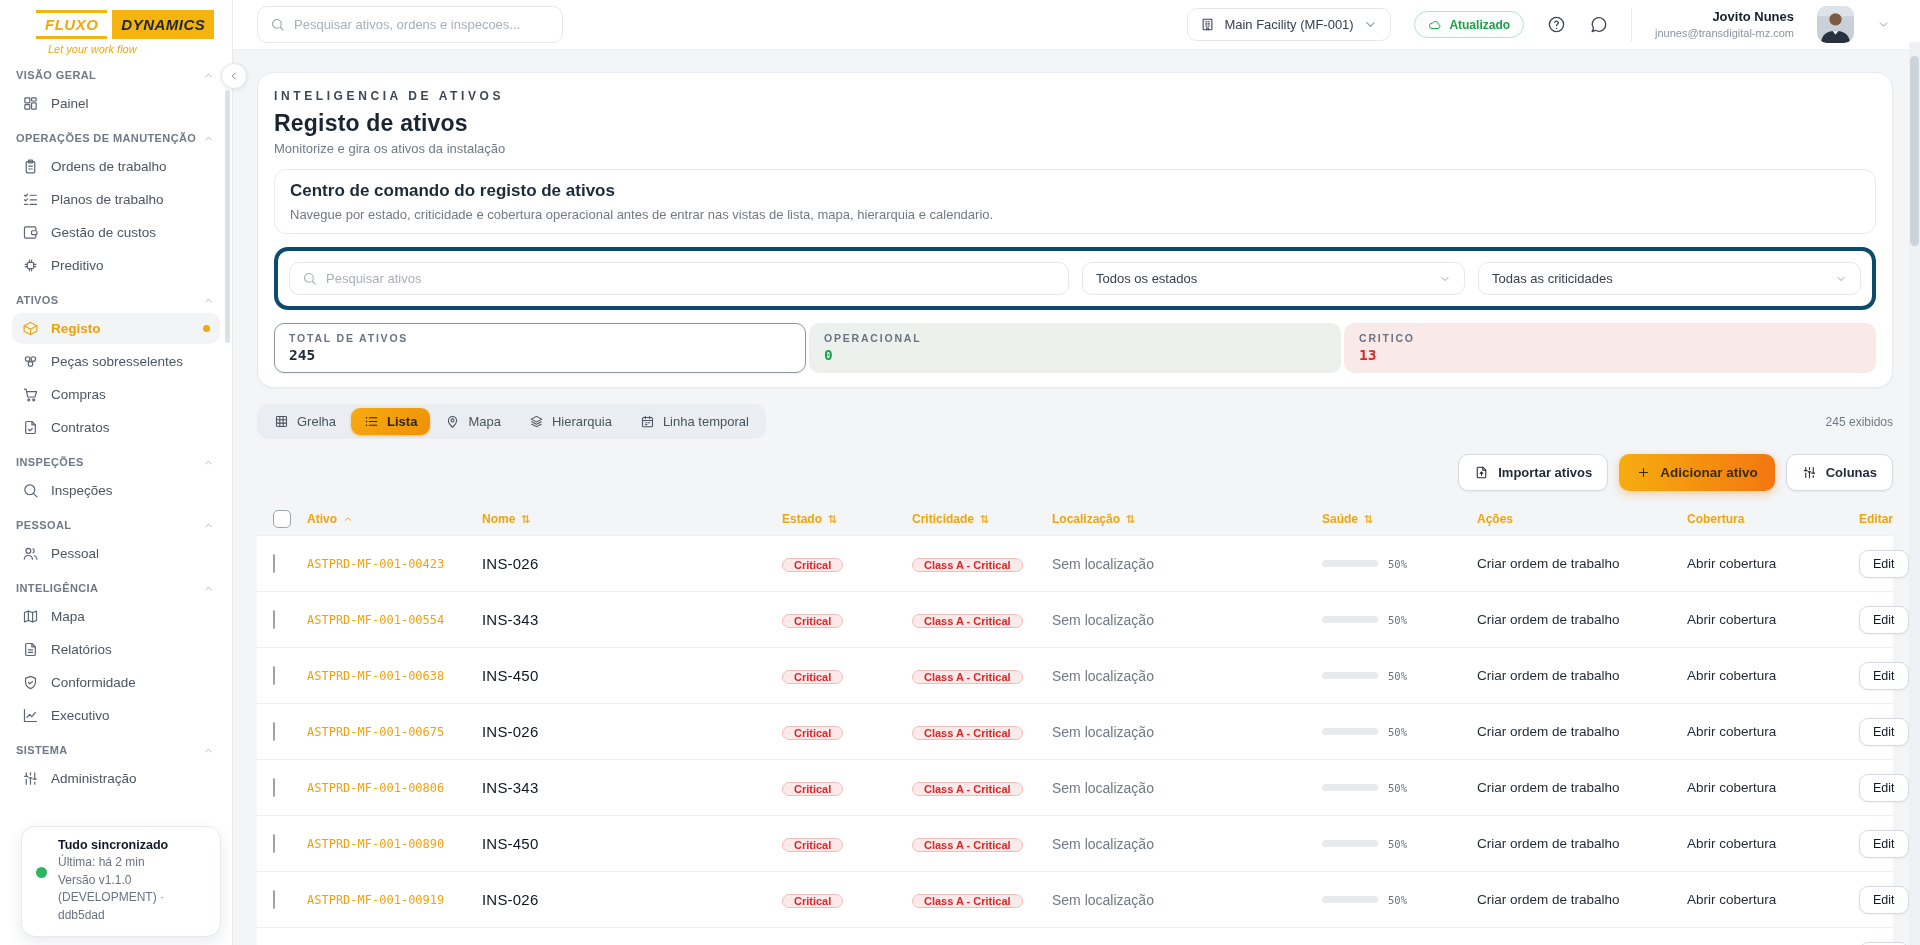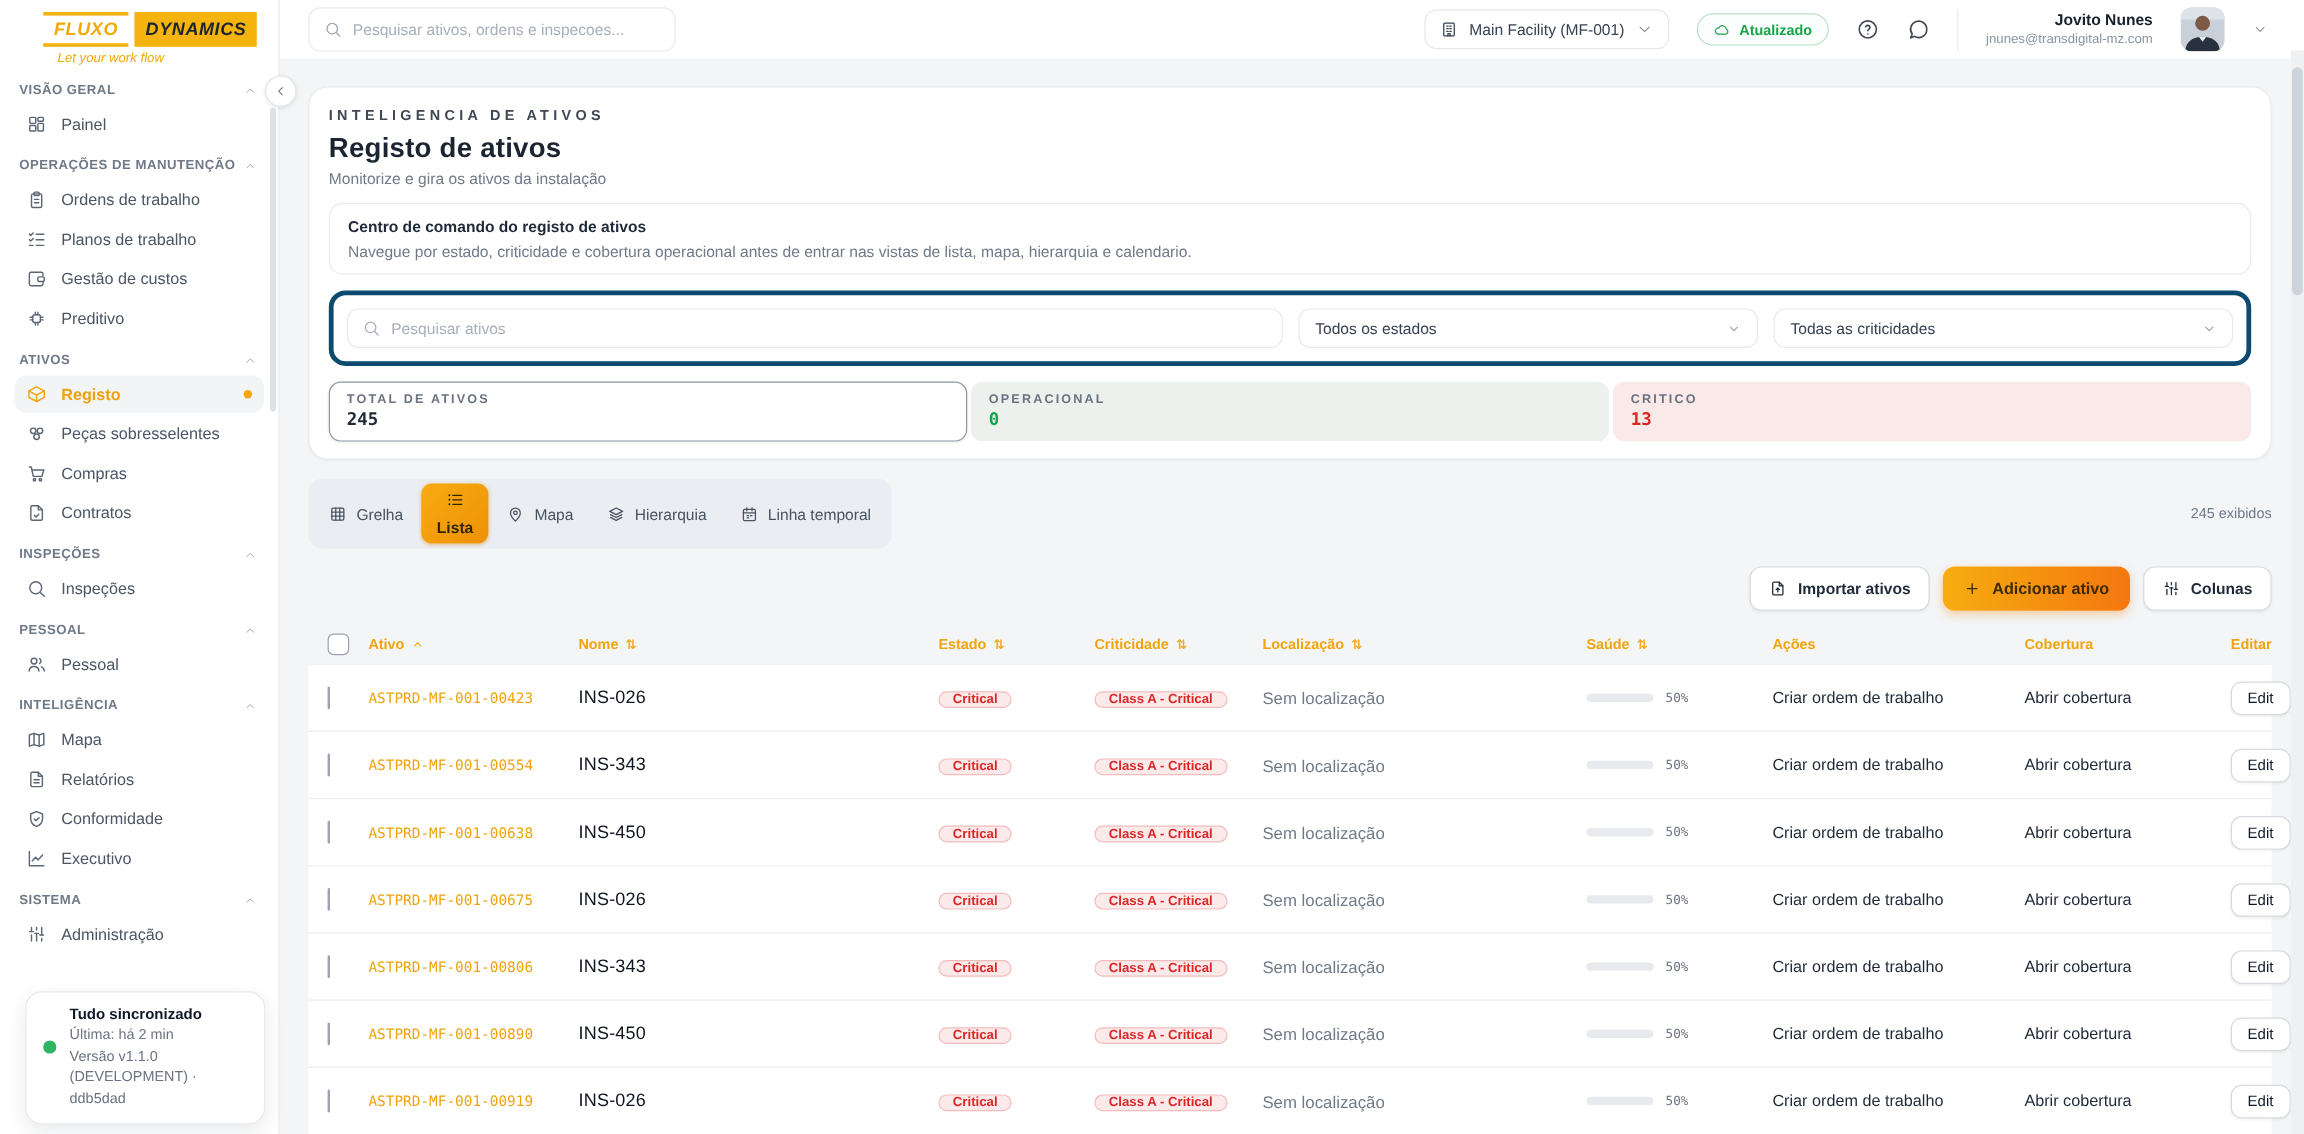--- a/index.html
+++ b/index.html
@@ -59,40 +59,40 @@
   .user-chev { color:#8a93a0; cursor:pointer; } .user-chev svg { width:13px; height:13px; }
 
   
   .content { position:absolute; left:233px; top:50px; right:0; bottom:0; padding:22px 27px 0 24px; overflow:hidden; }
 
   .hero-card { background:#fff; border:1px solid #e8eaef; border-radius:16px; padding:16px 16px 14px; box-shadow:0 1px 2px rgba(16,24,40,.04); }
   .eyebrow { font-size:12px; font-weight:bold; letter-spacing:3.6px; color:#3f4754; }
   .page-title { font-size:23px; font-weight:bold; color:#1b2430; margin:7px 0 4px; letter-spacing:.2px; }
   .subtitle { font-size:13px; color:#707a87; }
   .command-card { margin-top:13px; border:1px solid #e8eaef; border-radius:12px; padding:11px 15px; }
-  .cc-title { font-size:13px; font-weight:bold; color:#1f2937; margin-bottom:6px; }
+  .cc-title { font-size:17px; font-weight:bold; color:#1f2937; margin-bottom:6px; }
   .cc-desc { font-size:13px; color:#707a87; }
   .filter-card { margin-top:13px; border:4px solid #0c4a6e; border-radius:14px; padding:11px; display:flex; gap:13px; }
   .filter-search { flex:1; height:33px; border:1px solid #e6e8ec; border-radius:10px; display:flex; align-items:center; gap:9px; padding:0 12px; color:#a8afba; }
   .filter-search svg { width:15px; height:15px; }
   .filter-search input { border:none; outline:none; font-size:13px; width:100%; font-family:"Liberation Sans",sans-serif; color:#374151; }
   .filter-select { width:383px; height:33px; border:1px solid #e6e8ec; border-radius:10px; display:flex; align-items:center; padding:0 13px; font-size:13px; color:#374151; cursor:pointer; }
   .filter-select .chev { margin-left:auto; color:#8a93a0; } .filter-select .chev svg{width:12px;height:12px;}
 
   .stats-row { margin-top:13px; display:flex; gap:3px; }
   .stat-card { flex:1; border-radius:10px; padding:8px 14px 9px; border:1.5px solid transparent; }
   .stat-card.selected { border-color:#8d96a3; background:#fff; box-shadow:0 1px 3px rgba(0,0,0,.06); }
   .stat-label { font-size:10.5px; letter-spacing:1.8px; color:#6b7280; font-weight:bold; }
   .stat-value { font-family:"DejaVu Sans Mono", monospace; font-size:14.5px; font-weight:bold; margin-top:3px; }
 
   .tabs-row { margin-top:16px; display:flex; align-items:center; }
   .tab-strip { background:#eaedf1; border-radius:12px; padding:4px; display:flex; gap:2px; }
   .tab { display:flex; gap:8px; align-items:center; padding:6px 13px; border-radius:9px; font-size:13px; color:#4a5360; cursor:pointer; }
   .tab .s-icon svg { width:15px; height:15px; }
-  .tab.active { background:linear-gradient(135deg,#f8ab11,#ee9106); color:#2f2608; font-weight:bold; box-shadow:0 1px 3px rgba(222,140,10,.45);flex-direction:column; }
+  .tab.active { background:linear-gradient(135deg,#f8ab11,#ee9106); color:#2f2608; font-weight:bold; box-shadow:0 1px 3px rgba(222,140,10,.45); }
   .shown-count { margin-left:auto; font-size:12px; color:#707a87; }
 
   .actions-row { margin-top:15px; display:flex; justify-content:flex-end; gap:11px; }
   .btn-outline { height:37px; display:flex; gap:9px; align-items:center; padding:0 15px; border:1px solid #d7dbe0; border-radius:10px; background:#fff; font-size:13px; font-weight:bold; color:#1f2937; box-shadow:0 1px 2px rgba(16,24,40,.05); cursor:pointer; }
   .btn-outline svg { width:15px; height:15px; }
   .btn-primary { height:37px; display:flex; gap:9px; align-items:center; padding:0 17px; border-radius:10px; background:linear-gradient(90deg,#f6ad10,#f4770f); font-size:13.5px; font-weight:bold; color:#3a2b08; box-shadow:0 3px 8px rgba(244,138,16,.38); cursor:pointer; border:none; }
   .btn-primary svg { width:15px; height:15px; }
 
   
   .asset-table { margin-top:12px; }

